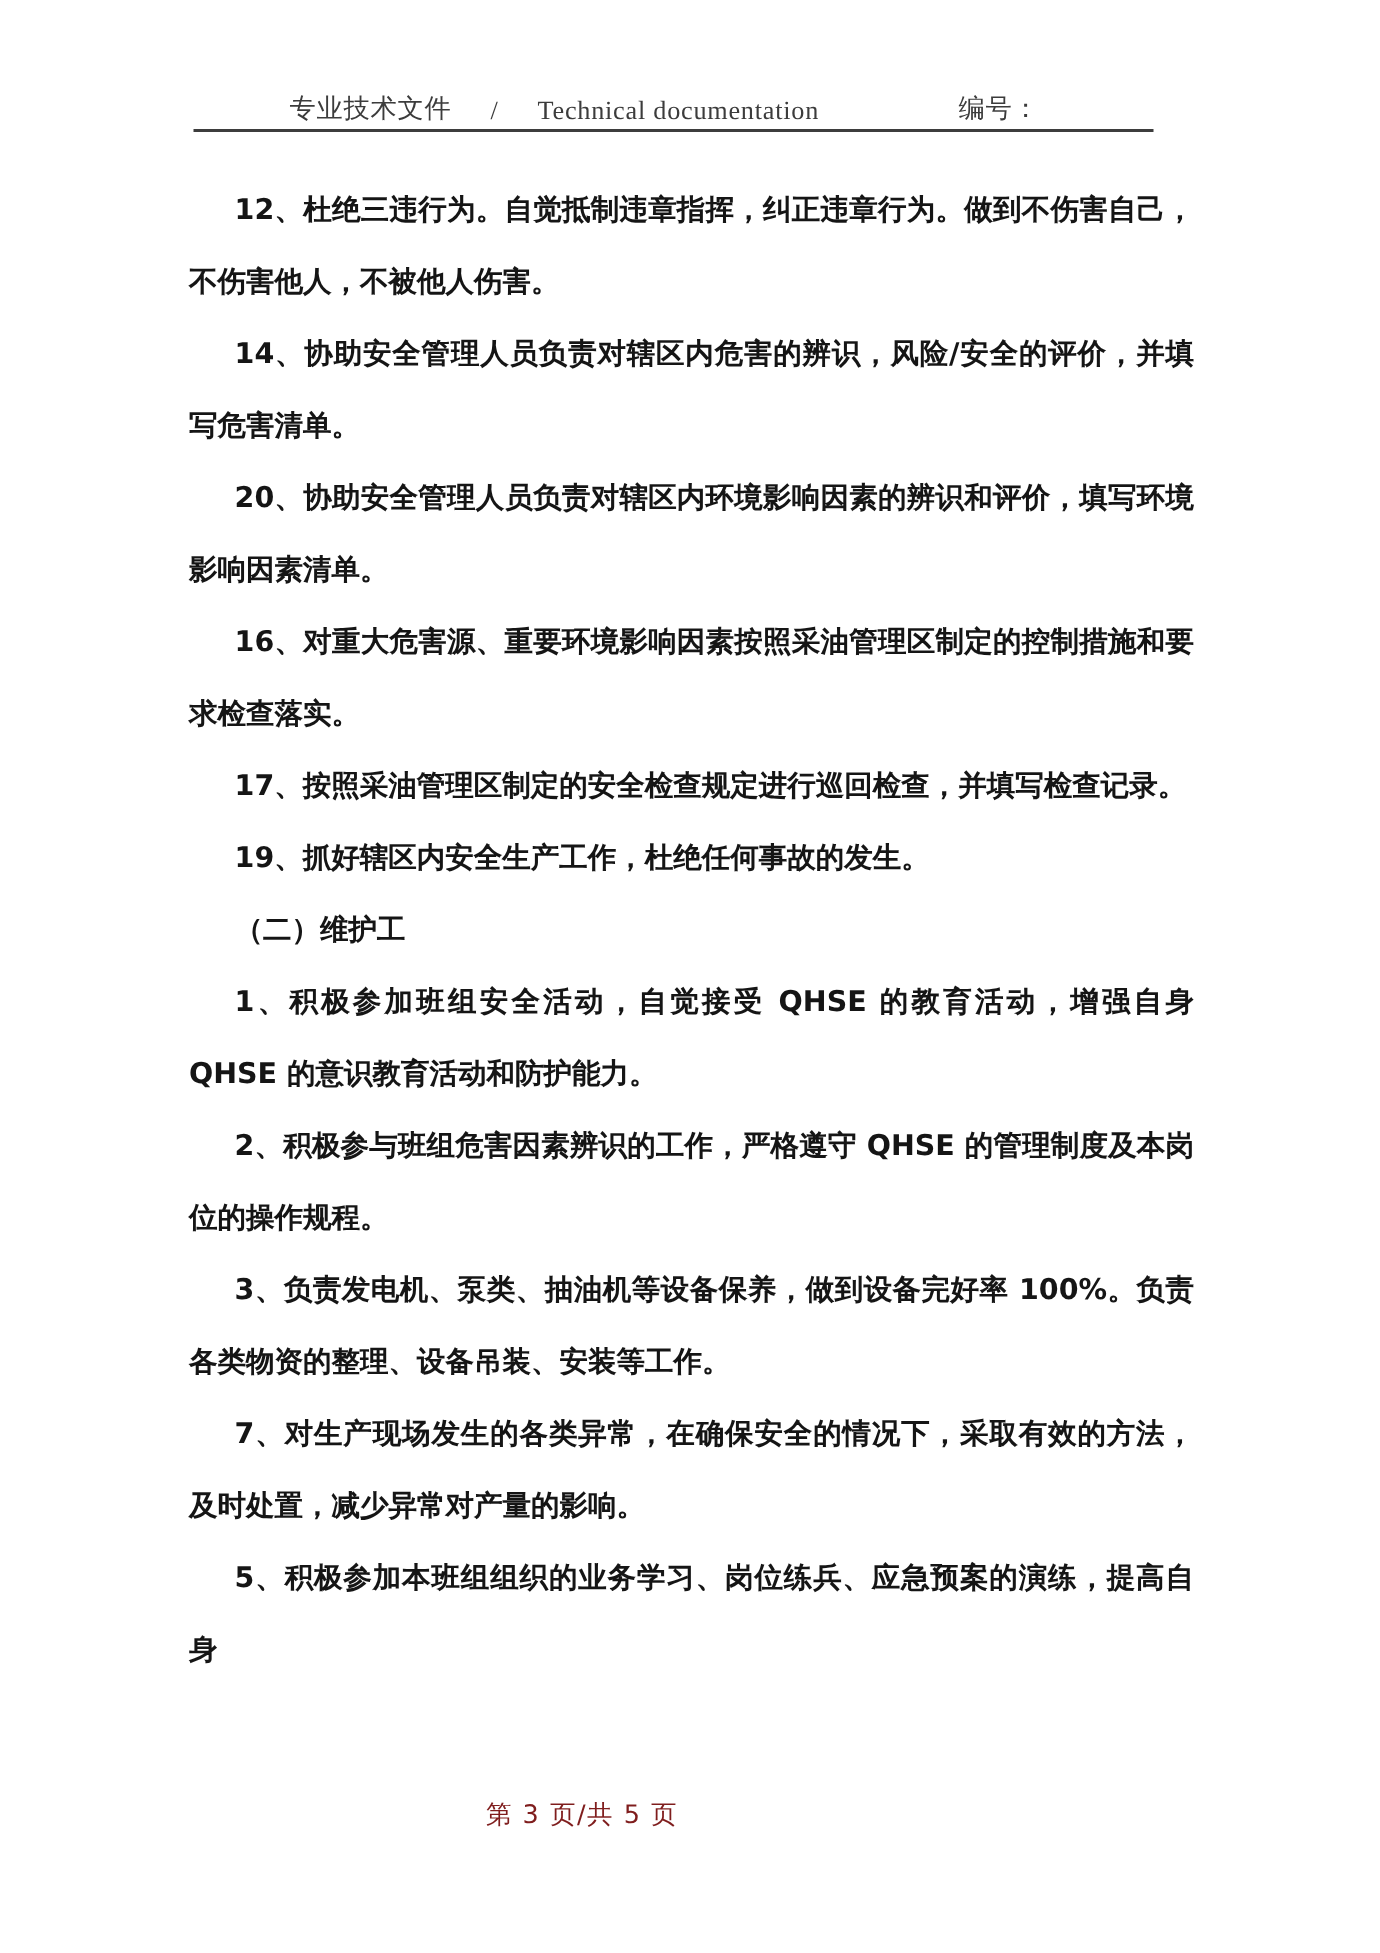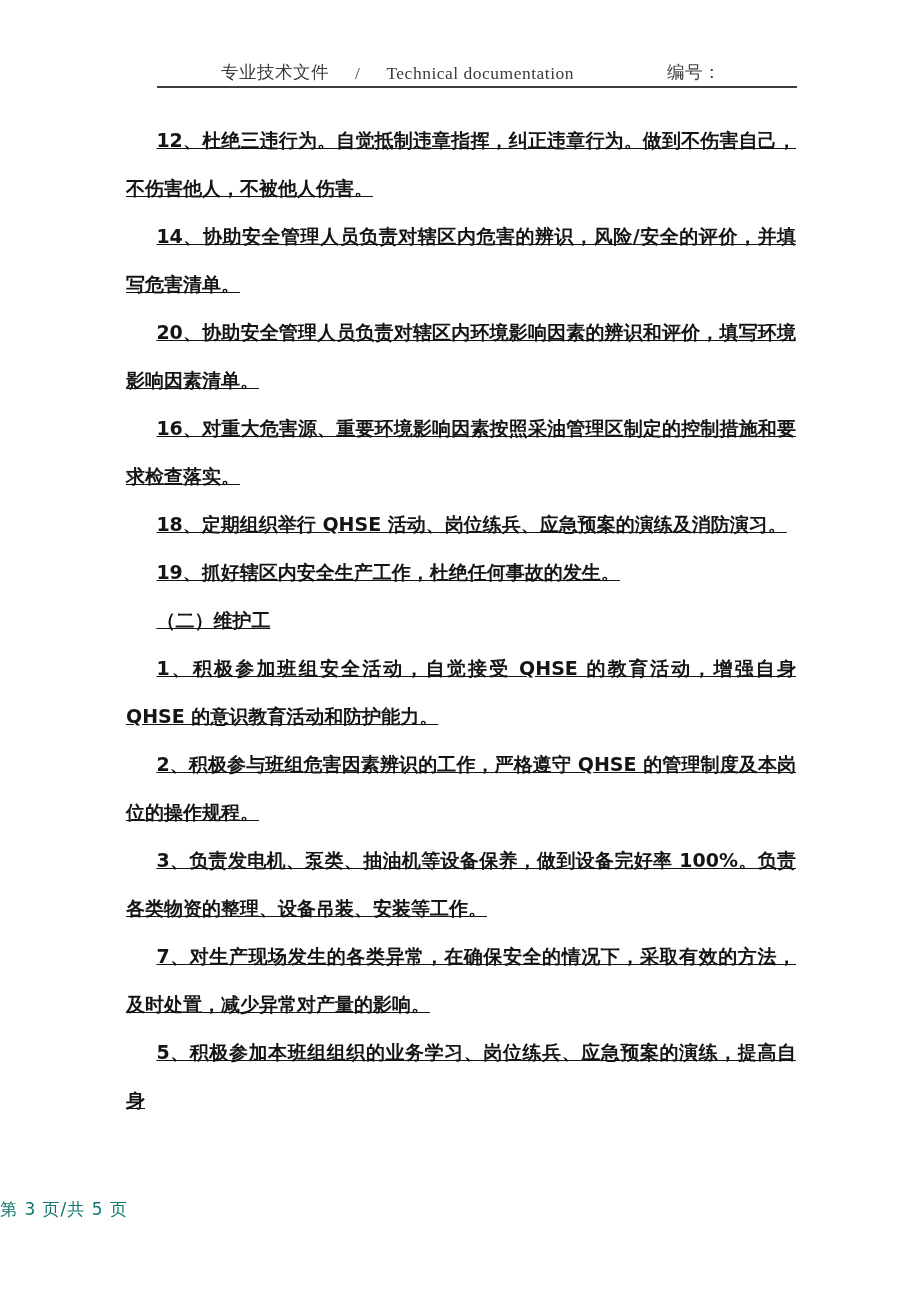--- a/index.html
+++ b/index.html
@@ -13,21 +13,21 @@
     height: 1302px;
     background: #ffffff;
     overflow: hidden;
     font-family: "Liberation Serif", "DejaVu Serif", serif;
     color: #111111;
   }
   
   .doc-header {
     position: absolute;
     top: 54px;
-    left: 157px;
+    left: 129px;
     width: 640px;
     height: 34px;
     border-bottom: 2px solid #3d3d3d;
     display: flex;
     align-items: flex-end;
     padding-bottom: 2px;
     box-sizing: border-box;
     font-size: 17.5px;
     color: #3c3c3c;
     letter-spacing: 0.5px;
@@ -42,38 +42,37 @@
     position: absolute;
     top: 116px;
     left: 126px;
     width: 670px;
     font-family: "DejaVu Sans", "Liberation Sans", sans-serif;
     font-size: 19px;
     font-weight: 700;
     line-height: 48px;
     text-align: justify;
     color: #151515;
-    text-decoration: underline;
   }
   .doc-body p.para {
     margin: 0;
     padding: 0;
     text-indent: 1.6em;
   }
   
   .doc-footer {
     position: absolute;
     top: 1198px;
     left: 0;
     width: 776px;
-    text-align: left;
+    text-align: center;
     font-family: "DejaVu Sans", "Liberation Sans", sans-serif;
     font-size: 17px;
     font-weight: 400;
-    color: #0f766e;
+    color: #7f1d1d;
     letter-spacing: 1px;
   }
 </style>
 </head>
 <body>
 
 <div class="page">
 
   <div class="doc-header">
     <span class="title-cn">专业技术文件</span>
@@ -81,21 +80,21 @@
     <span class="title-en">Technical documentation</span>
     <span class="code-label">编号：</span>
   </div>
 
   <div class="doc-body">
 
   <p class="para">12、杜绝三违行为。自觉抵制违章指挥，纠正违章行为。做到不伤害自己，不伤害他人，不被他人伤害。</p>
       <p class="para">14、协助安全管理人员负责对辖区内危害的辨识，风险/安全的评价，并填写危害清单。</p>
       <p class="para">20、协助安全管理人员负责对辖区内环境影响因素的辨识和评价，填写环境影响因素清单。</p>
       <p class="para">16、对重大危害源、重要环境影响因素按照采油管理区制定的控制措施和要求检查落实。</p>
-      <p class="para">18、定期组织举行 QHSE 活动、岗位练兵、应急预案的演练及消防演习。</p>
+      <p class="para">17、按照采油管理区制定的安全检查规定进行巡回检查，并填写检查记录。</p>
       <p class="para">19、抓好辖区内安全生产工作，杜绝任何事故的发生。</p>
       <p class="para">（二）维护工</p>
       <p class="para">1、积极参加班组安全活动，自觉接受 QHSE 的教育活动，增强自身 QHSE 的意识教育活动和防护能力。</p>
       <p class="para">2、积极参与班组危害因素辨识的工作，严格遵守 QHSE 的管理制度及本岗位的操作规程。</p>
       <p class="para">3、负责发电机、泵类、抽油机等设备保养，做到设备完好率 100%。负责各类物资的整理、设备吊装、安装等工作。</p>
       <p class="para">7、对生产现场发生的各类异常，在确保安全的情况下，采取有效的方法，及时处置，减少异常对产量的影响。</p>
       <p class="para">5、积极参加本班组组织的业务学习、岗位练兵、应急预案的演练，提高自身</p>
     </div>
 
   <div class="doc-footer">

